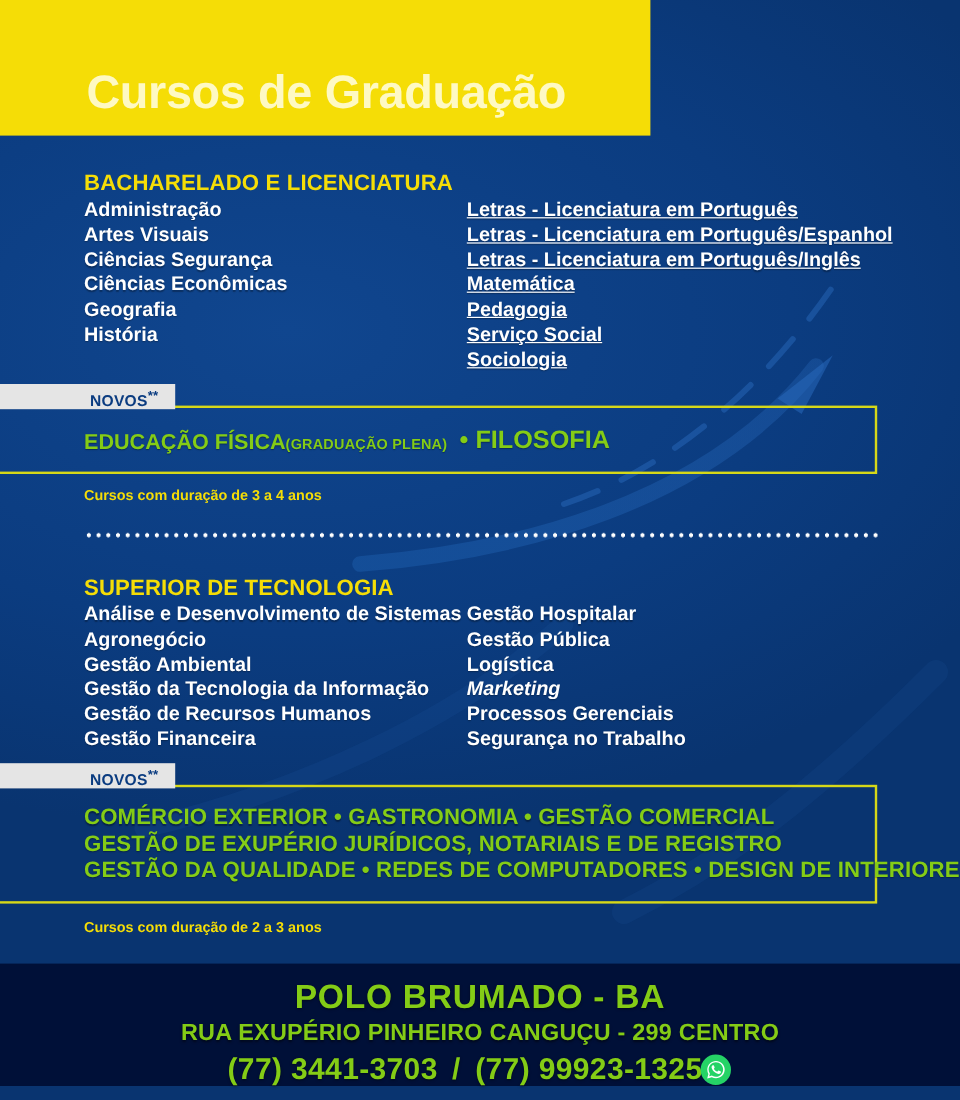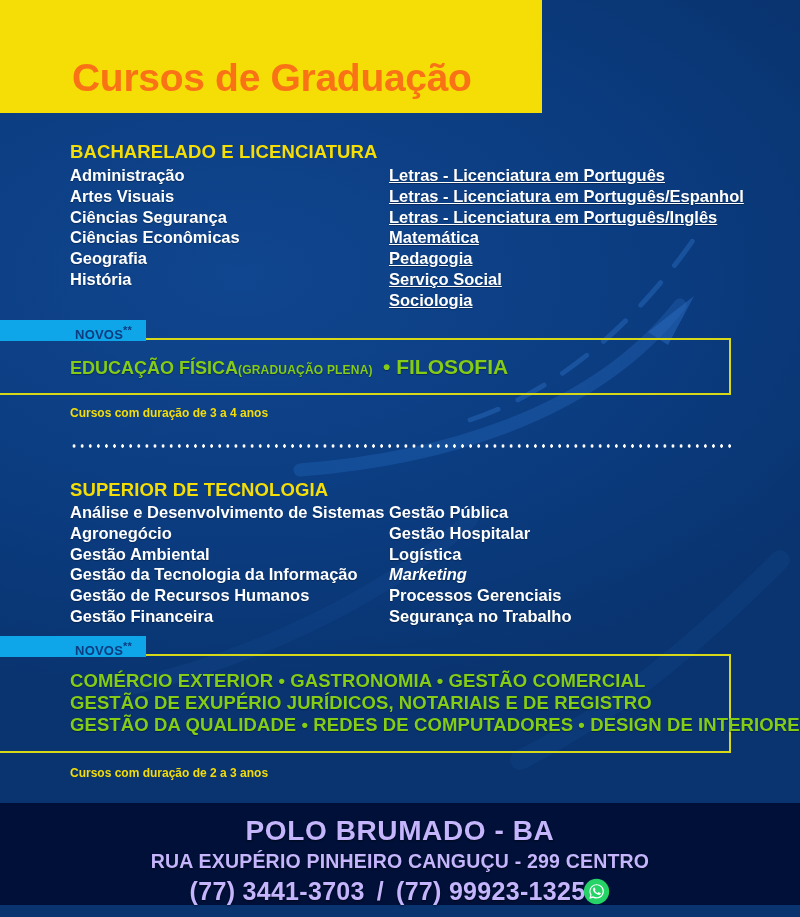--- a/index.html
+++ b/index.html
@@ -37,21 +37,21 @@
     height: 113px;
     background: #f5dd06;
     z-index: 3;
   }
   .header-title {
     position: absolute;
     left: 72px;
     top: 56px;
     font-size: 39px;
     font-weight: bold;
-    color: #f97316;
+    color: #fef9c3;
     letter-spacing: -0.3px;
     white-space: nowrap;
     z-index: 4;
   }
   
   .content {
     position: absolute;
     left: 0; top: 0;
     width: 800px;
     z-index: 3;
@@ -77,21 +77,21 @@
 
   
   .novos-box {
     position: absolute;
     border: 2px solid #d6d818;
     box-sizing: border-box;
     background: transparent;
   }
   .novos-tab {
     position: absolute;
-    background: #0ea5e9;
+    background: #e5e5e5;
     color: #0b3c80;
     font-size: 13px;
     font-weight: bold;
     letter-spacing: 0.2px;
     padding: 4px 14px 4px 0;
     text-align: right;
     box-sizing: border-box;
     white-space: nowrap;
     z-index: 5;
   }
@@ -125,21 +125,21 @@
   
   .footer {
     position: absolute;
     left: 0;
     top: 803px;
     width: 800px;
     height: 102px;
     background: #001038;
     z-index: 6;
     text-align: center;
-    color: #c4b5fd;
+    color: #84cc16;
   }
   .footer-polo {
     margin-top: 12px;
     font-size: 28px;
     font-weight: bold;
     letter-spacing: 0.6px;
     text-shadow: 0 1px 2px rgba(0,0,0,0.5);
   }
   .footer-addr {
     margin-top: 3px;
@@ -239,22 +239,22 @@
     <div class="course-col" style="left:70px; top:502px;">
       <div>Análise e Desenvolvimento de Sistemas</div>
       <div>Agronegócio</div>
       <div>Gestão Ambiental</div>
       <div>Gestão da Tecnologia da Informação</div>
       <div>Gestão de Recursos Humanos</div>
       <div>Gestão Financeira</div>
     </div>
 
     <div class="course-col" style="left:389px; top:502px;">
+      <div>Gestão Hospitalar</div>
       <div>Gestão Pública</div>
-      <div>Gestão Hospitalar</div>
       <div>Logística</div>
       <div class="it">Marketing</div>
       <div>Processos Gerenciais</div>
       <div>Segurança no Trabalho</div>
     </div>
 
     <div class="novos-box" style="left:-6px; top:654px; width:737px; height:99px;"></div>
     <div class="novos-tab" style="left:0px; top:636px; width:146px; height:21px;">
       <span>NOVOS</span><sup>**</sup>
     </div>

